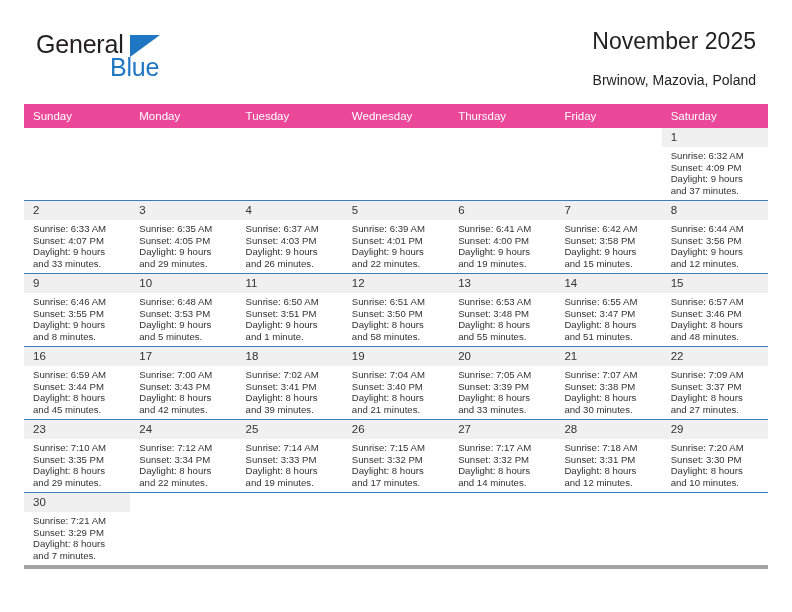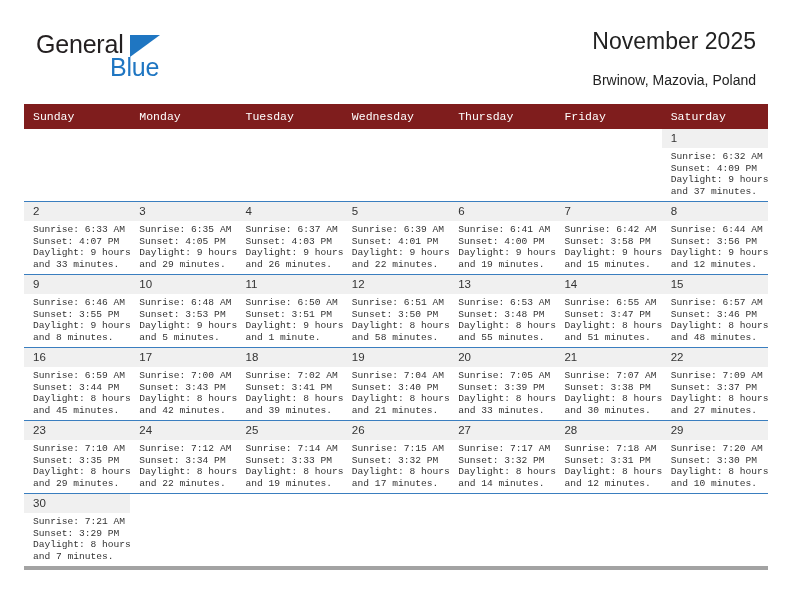--- a/index.html
+++ b/index.html
@@ -89,29 +89,28 @@
   
   .calendar {
     position: absolute;
     left: 24px;
     top: 104px;
     width: 744px;
     border-collapse: collapse;
     table-layout: fixed;
   }
   .calendar th {
-    background: #7f1d1d;
+    background: #ec4899;
     color: #ffffff;
     font-size: 11.5px;
     font-weight: normal;
     text-align: left;
     padding: 6px 0 6px 9px;
     height: 11px;
     border: none;
-    font-family: Liberation Mono, monospace;
   }
   .calendar td {
     vertical-align: top;
     padding: 0;
     border: none;
     border-bottom: 1px solid #3a7ebf;
     height: 72px;
     width: 106.28px;
   }
   .calendar tr.week-row:last-child td {
@@ -130,21 +129,20 @@
     line-height: 13px;
   }
   .cell-blank .daynum {
     background: transparent;
   }
   .details {
     padding: 3px 6px 0 9px;
     font-size: 9.6px;
     line-height: 11.6px;
     color: #333333;
-    font-family: Liberation Mono, monospace;
   }
   .details div {
     white-space: nowrap;
   }
   .cell-blank .details { visibility: hidden; }
 </style>
 </head>
 <body>
 
 <div class="page">

